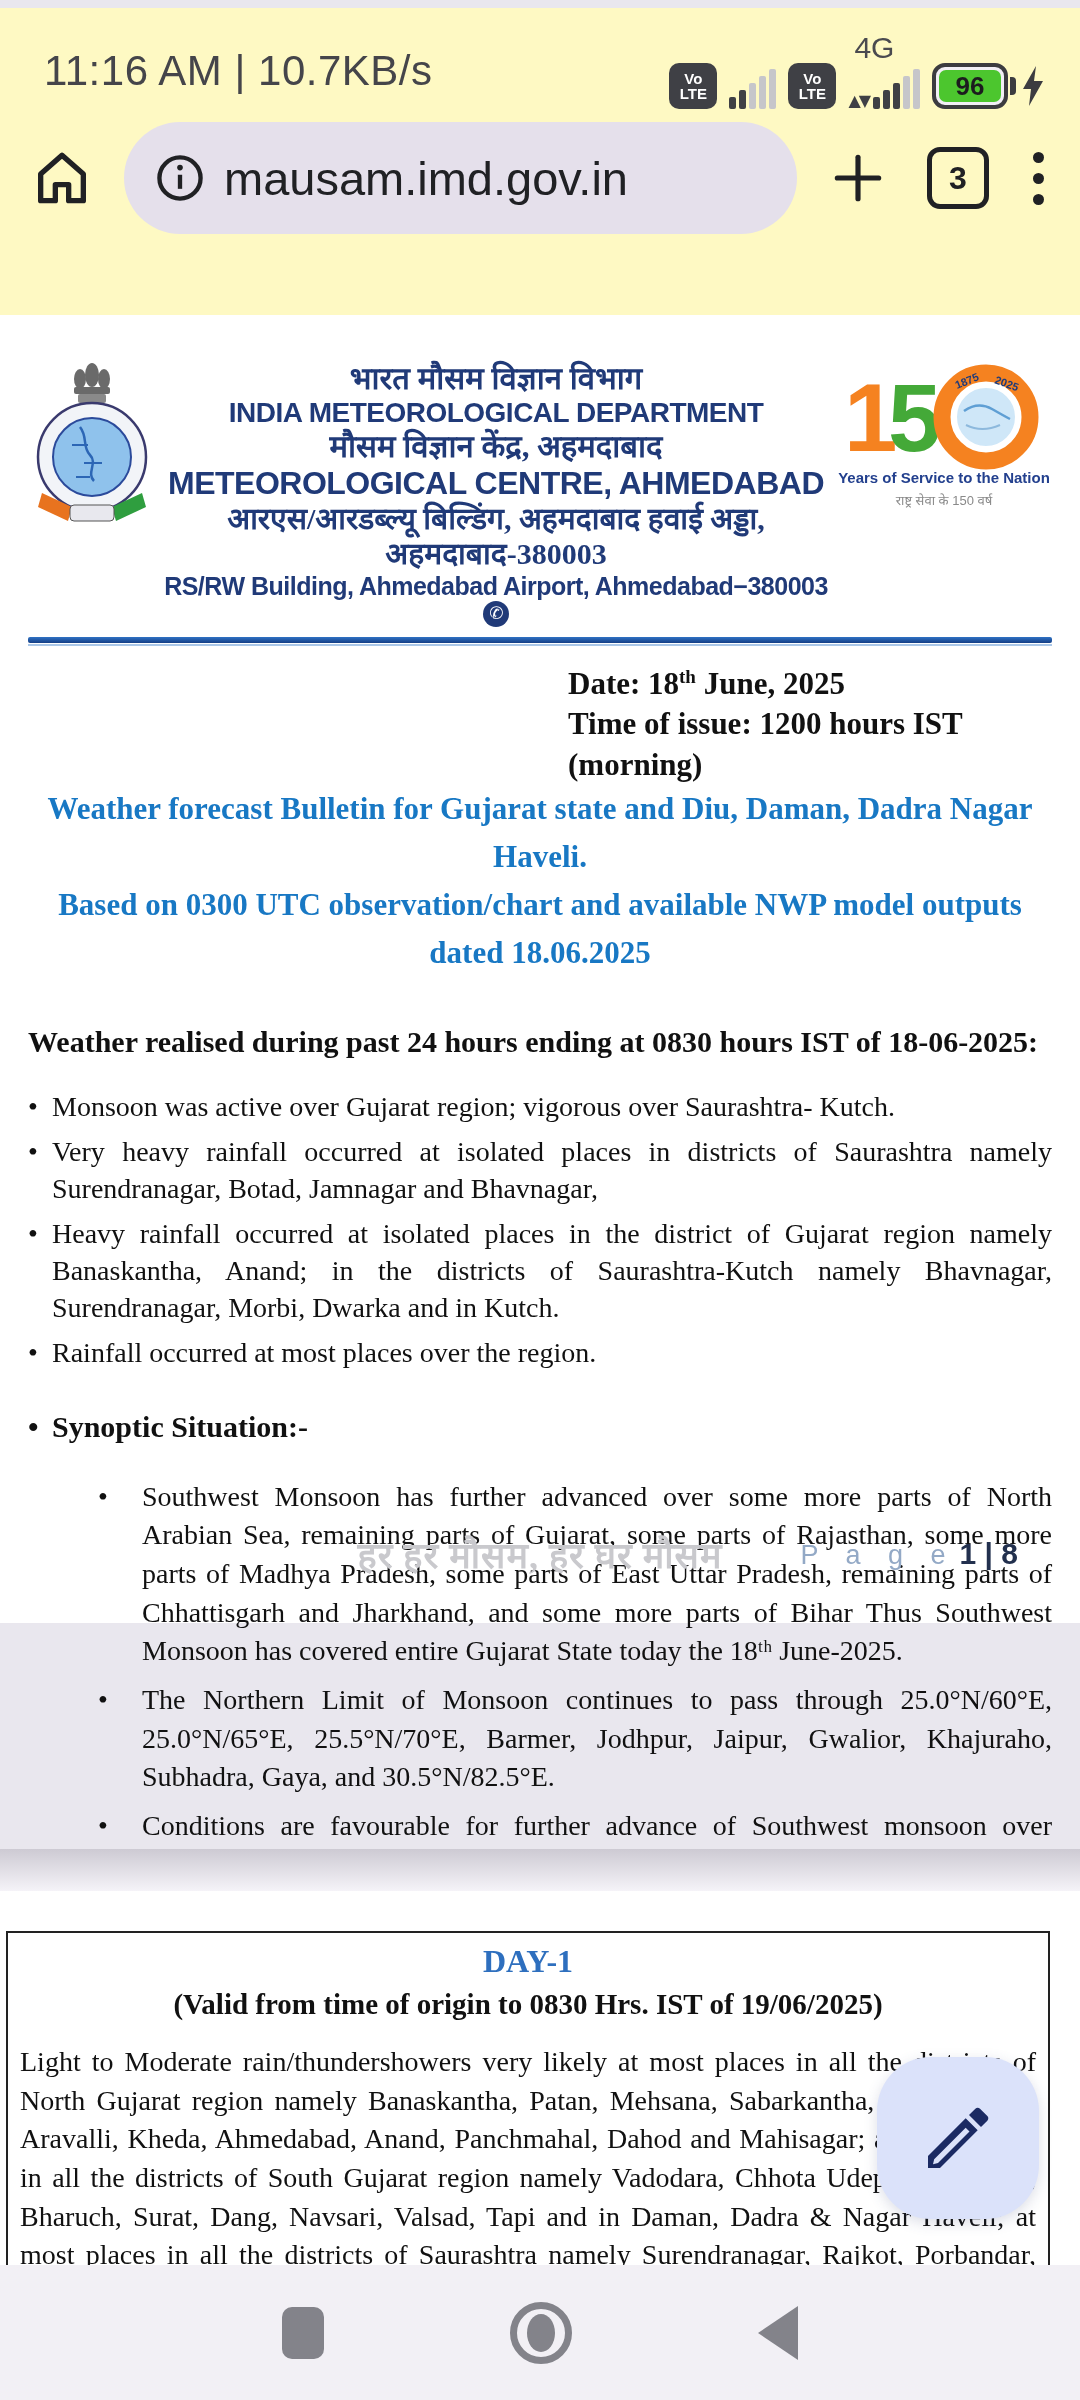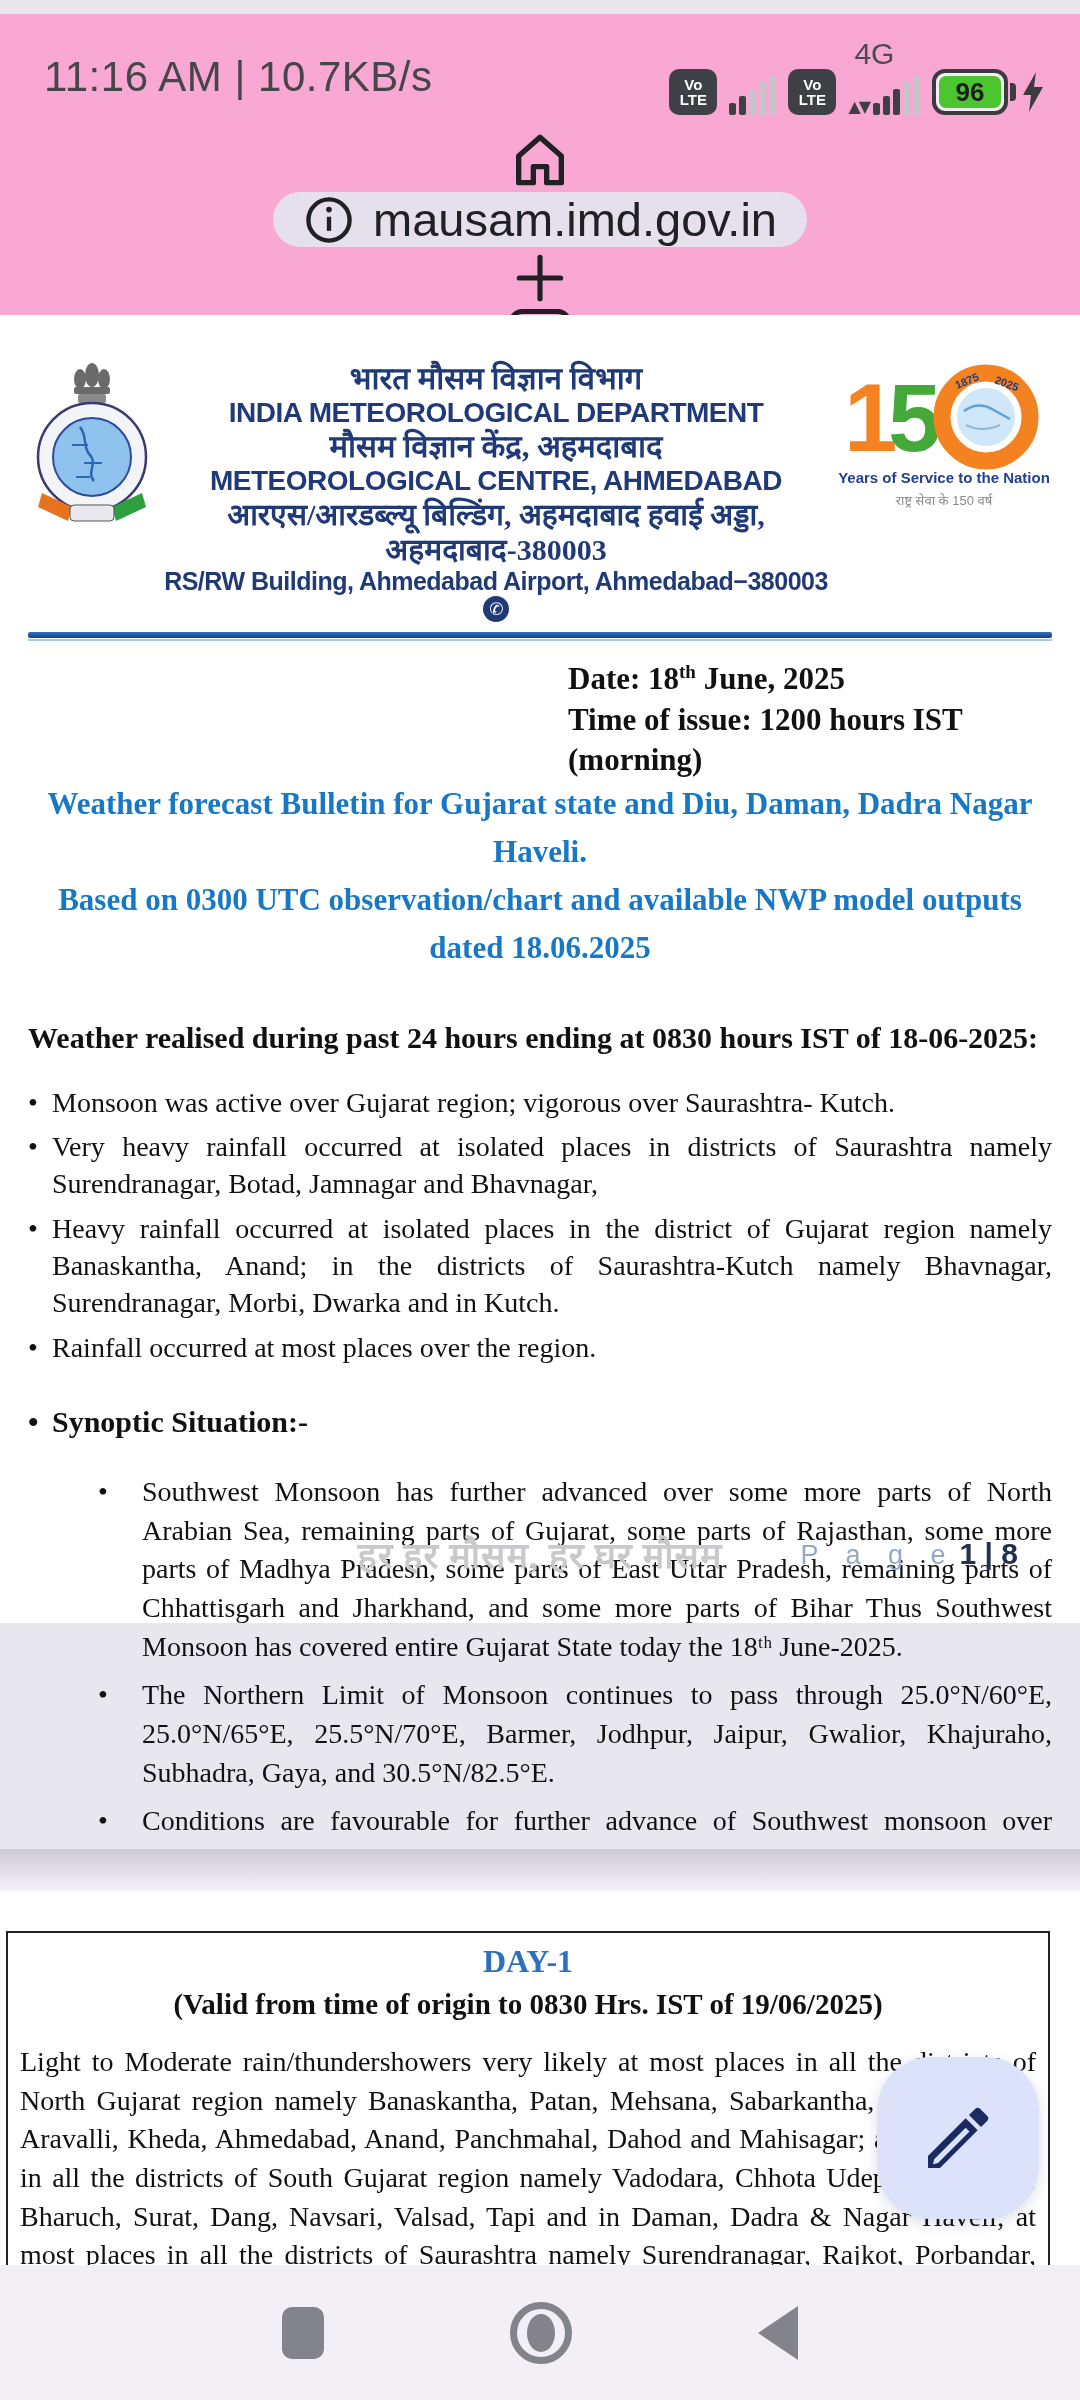--- a/index.html
+++ b/index.html
@@ -1,56 +1,56 @@
 <!DOCTYPE html>
 <html><head>
 <meta charset="utf-8">
 <style>
   html,body{margin:0;padding:0;}
   body{
     width:1080px;height:2400px;position:relative;overflow:hidden;
     background:#e9e7ee;font-family:"Liberation Serif",serif;color:#111;
   }
   
-  .chrome{position:absolute;top:14px;left:0;right:0;height:313px;background:#f9a8d4;border-bottom:2px solid #dbd8e0;}
+  .chrome{position:absolute;top:8px;left:0;right:0;height:313px;background:#fef9c3;border-bottom:2px solid #dbd8e0;}
   .statusbar{display:flex;align-items:center;padding:26px 34px 0 44px;height:100px;box-sizing:border-box;}
   .time{font-family:"Liberation Sans",sans-serif;font-size:42px;font-weight:500;color:#45454a;letter-spacing:.5px;}
   .st-icons{margin-left:auto;display:flex;align-items:flex-end;gap:12px;}
   .volte{width:48px;height:46px;background:#3f4045;border-radius:10px;display:flex;flex-direction:column;align-items:center;justify-content:center;line-height:1;}
   .volte span{color:#fff;font-family:"Liberation Sans",sans-serif;font-weight:bold;font-size:15px;}
   .bars{display:flex;align-items:flex-end;gap:3px;height:46px;}
   .bars i{display:block;width:7px;border-radius:2px;}
   .g4wrap{display:flex;flex-direction:column;align-items:flex-start;line-height:1;}
   .g4{font-family:"Liberation Sans",sans-serif;font-size:30px;color:#4a4a4f;margin-left:6px;}
   .g4row{display:flex;align-items:flex-end;gap:2px;}
   .arrows{font-size:16px;color:#3f4045;letter-spacing:-2px;margin-right:2px;font-family:"DejaVu Sans",sans-serif;}
   .battery{display:flex;align-items:center;}
   .bat-body{width:76px;height:46px;border:4px solid #3c3c40;border-radius:13px;padding:3px;box-sizing:border-box;background:#f2eff6;}
   .bat-fill{width:100%;height:100%;background:#4cc62e;border-radius:7px;display:flex;align-items:center;justify-content:center;
     font-family:"Liberation Sans",sans-serif;font-weight:bold;font-size:26px;color:#1c1c1e;}
   .bat-nub{width:6px;height:18px;background:#3c3c40;border-radius:0 4px 4px 0;margin-left:2px;}
   .bolt{margin-left:4px;}
-  .browserbar{display:flex;align-items:center;padding:14px 30px 0 30px;flex-direction:column;}
+  .browserbar{display:flex;align-items:center;padding:14px 30px 0 30px;}
   .home-ic{width:64px;height:64px;flex:none;}
   .urlpill{flex:1;height:112px;background:#e5e0eb;border-radius:60px;display:flex;align-items:center;margin:0 30px;padding:0 30px;min-width:0;}
   .info-ic{width:52px;height:52px;flex:none;}
   .url{font-family:"Liberation Sans",sans-serif;font-size:47px;color:#202124;margin-left:18px;white-space:nowrap;overflow:hidden;}
   .plus-ic{width:62px;height:62px;flex:none;}
   .tabbox{width:52px;height:52px;border:5px solid #202124;border-radius:13px;display:flex;align-items:center;justify-content:center;
     font-family:"Liberation Sans",sans-serif;font-weight:bold;font-size:32px;color:#202124;margin:0 38px;flex:none;}
   .kebab{display:flex;flex-direction:column;gap:10px;padding:4px 6px;flex:none;}
   .kebab i{width:11px;height:11px;border-radius:50%;background:#202124;display:block;}
   
   .page1{position:absolute;top:315px;left:0;right:0;height:1308px;background:#fff;box-sizing:border-box;padding:44px 28px 0 28px;}
   .dochead{display:flex;align-items:flex-start;}
   .head-center{flex:1;text-align:center;color:#203a78;line-height:1.16;padding-top:2px;}
   .h-hi1{font-size:31px;font-weight:bold;}
   .h-en1{font-family:"Liberation Sans",sans-serif;font-size:28px;font-weight:bold;letter-spacing:-.5px;}
   .h-hi2{font-size:31px;font-weight:bold;}
-  .h-en2{font-family:"Liberation Sans",sans-serif;font-size:28px;font-weight:bold;letter-spacing:-.5px;}
+  .h-en2{font-family:"Liberation Sans",sans-serif;font-size:32px;font-weight:bold;letter-spacing:-.5px;}
   .h-hi3{font-size:30px;font-weight:bold;}
   .h-en3{font-family:"Liberation Sans",sans-serif;font-size:25px;font-weight:bold;letter-spacing:-.5px;}
   .h-ph{font-family:"Liberation Sans",sans-serif;font-size:25px;font-weight:bold;letter-spacing:-.5px;display:flex;align-items:center;justify-content:center;gap:8px;}
   .ph-ic{display:inline-flex;width:26px;height:26px;border-radius:50%;background:#203a78;color:#fff;font-size:17px;align-items:center;justify-content:center;font-family:"DejaVu Sans",sans-serif;}
   .bluerule{margin-top:10px;height:6px;background:linear-gradient(#2f72c4,#143e85);border-radius:2px;}
   .bluerule2{height:2px;background:#aac7e8;margin-top:1px;}
   .dateblock{margin-top:18px;margin-left:540px;font-weight:bold;font-size:31px;line-height:1.3;}
   .dateblock sup{font-size:19px;}
   .titleblue{text-align:center;color:#1878c4;font-weight:bold;font-size:31px;line-height:1.55;}
   .realised{margin-top:48px;font-weight:bold;font-size:30px;}

